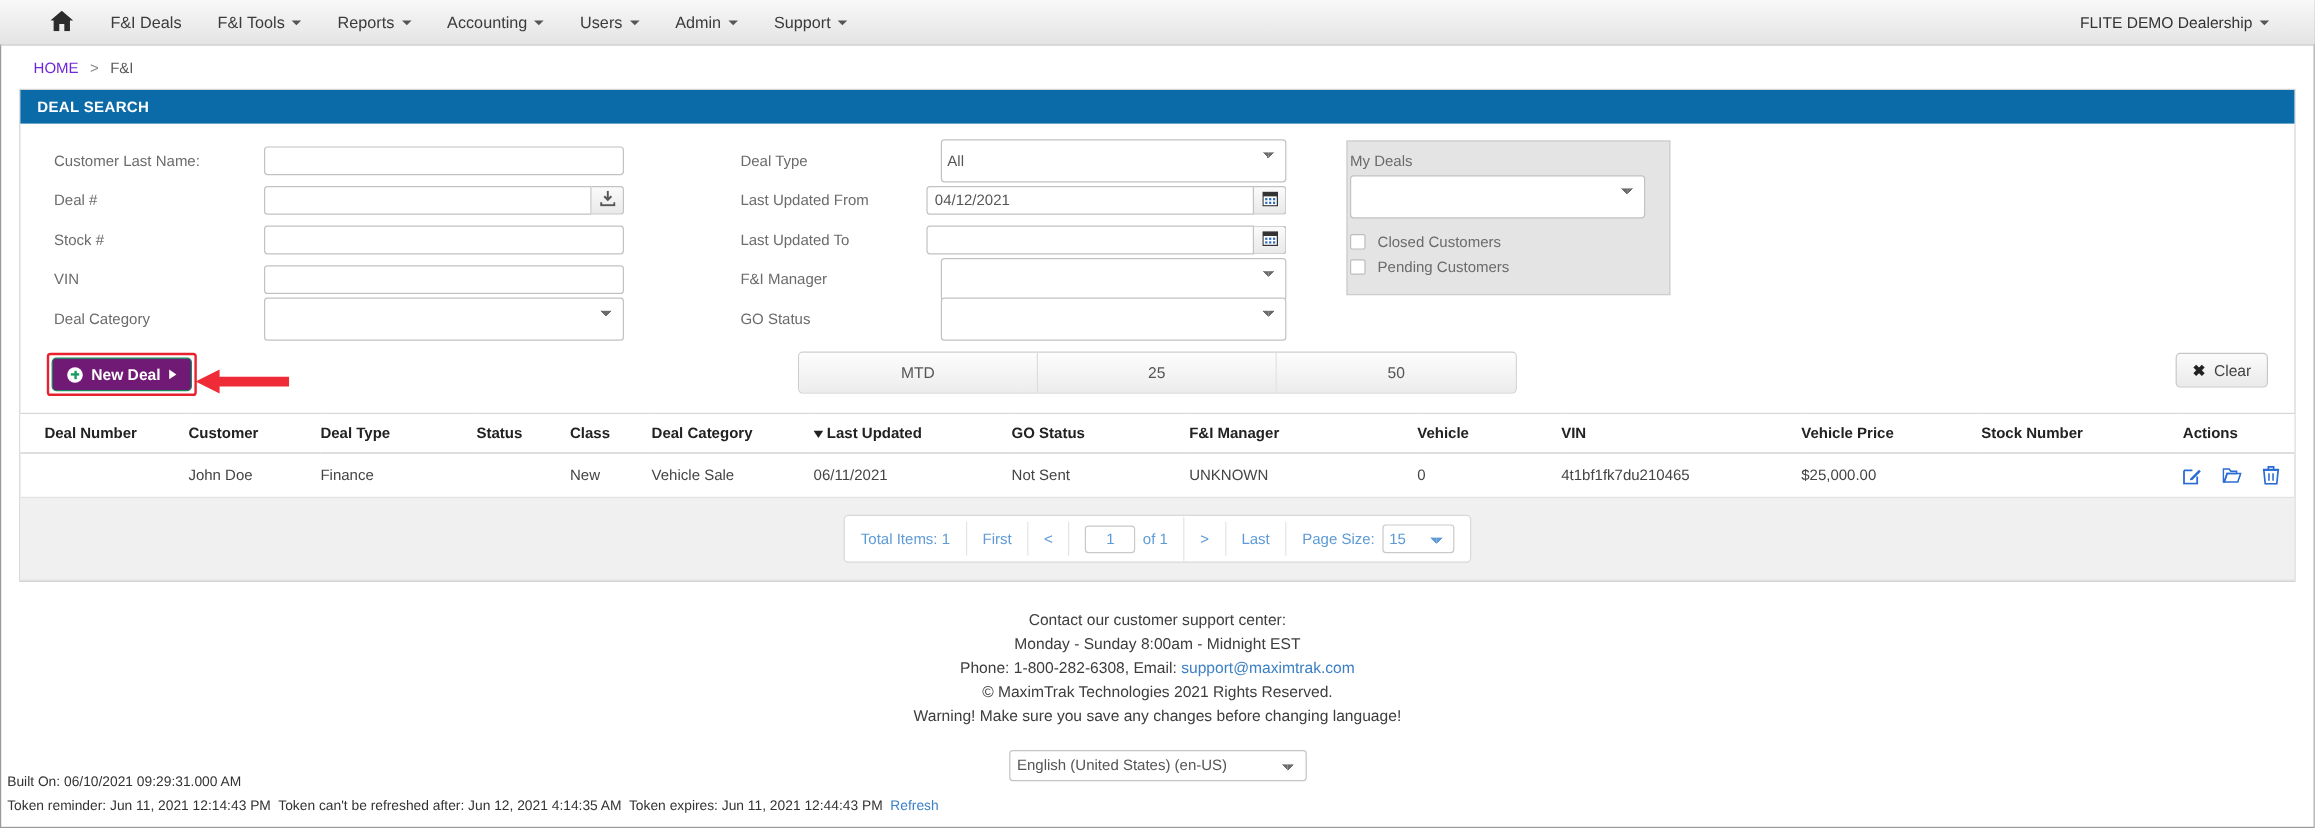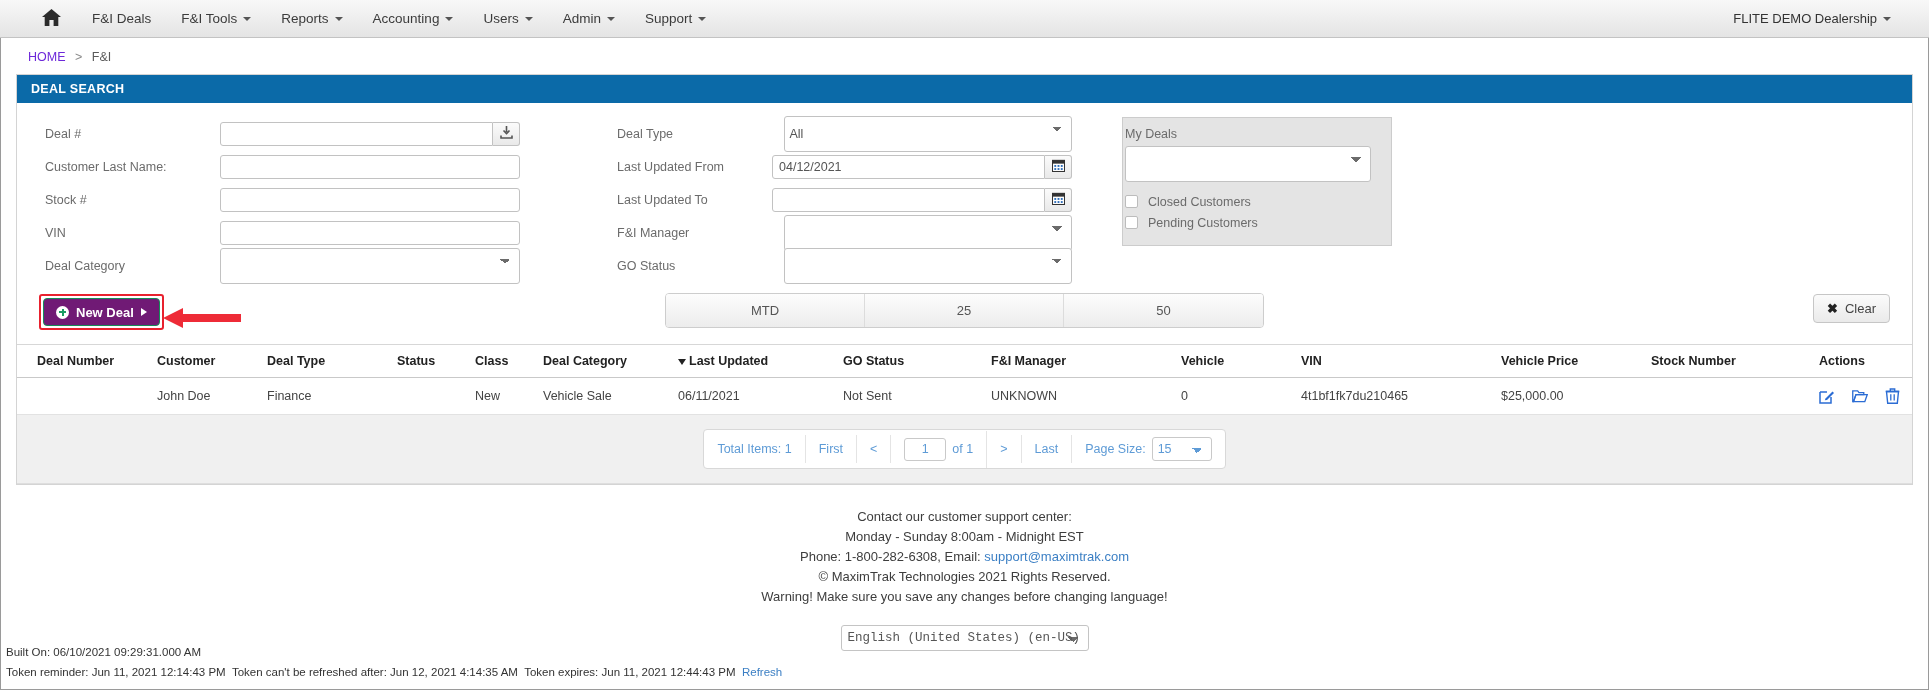--- a/index.html
+++ b/index.html
@@ -214,21 +214,21 @@
   }
 
   
   .footer { text-align:center; padding:22px 0 0 0; }
   .footer div { font-size:13px; color:#3d3d3d; line-height:20px; }
   .footer a { color:#3b7fc4; text-decoration:none; }
   .lang-wrap { text-align:center; padding:18px 0 0 0; }
   .lang-sel {
     width:248px; height:26px; border:1px solid #c4c4c4; border-radius:3px;
     font-size:12.5px; color:#555; padding:0 6px; outline:none;
-    font-family:Liberation Mono, monospace;
+    font-family:Liberation Sans, sans-serif;
     -webkit-appearance:none; appearance:none; background-color:#fff;
     background-image:
       linear-gradient(45deg,transparent 50%,#6b6b6b 50%),
       linear-gradient(135deg,#6b6b6b 50%,transparent 50%);
     background-position:calc(100% - 15px) 11px, calc(100% - 10px) 11px;
     background-size:5px 5px,5px 5px; background-repeat:no-repeat;
   }
   .buildinfo { position:absolute; left:6px; bottom:8px; font-size:11.5px; color:#333; line-height:20px; }
   .buildinfo a { color:#3b7fc4; text-decoration:none; }
 </style>
@@ -287,36 +287,36 @@
 </div>
 
 <div class="panel">
   <div class="panel-head">DEAL SEARCH</div>
 
   <div class="panel-body">
 
     <div class="search-grid">
 
       <div class="col-a">
+        <div class="frow">
+          <div class="flabel">Customer Last Name:</div>
+          <input class="inp inp-a" type="text" value="" style="">
+        </div>
+
         <div class="frow">
           <div class="flabel">Deal #</div>
           <input class="inp inp-deal" type="text" value="" style="">
           <div class="btn-icon">
             <span>
               <svg width="13" height="13" viewBox="0 0 13 13">
                 <path d="M6.5 0 L6.5 6 M3.5 4.5 L6.5 7.5 L9.5 4.5" stroke="#555" stroke-width="1.6" fill="none"></path>
                 <path d="M1 9.5 L1 12 L12 12 L12 9.5" stroke="#555" stroke-width="1.6" fill="none"></path>
               </svg>
             </span>
           </div>
-        </div>
-
-        <div class="frow">
-          <div class="flabel">Customer Last Name:</div>
-          <input class="inp inp-a" type="text" value="" style="">
         </div>
 
         <div class="frow">
           <div class="flabel">Stock #</div>
           <input class="inp inp-a" type="text" value="" style="">
         </div>
 
         <div class="frow">
           <div class="flabel">VIN</div>
           <input class="inp inp-a" type="text" value="" style="">

